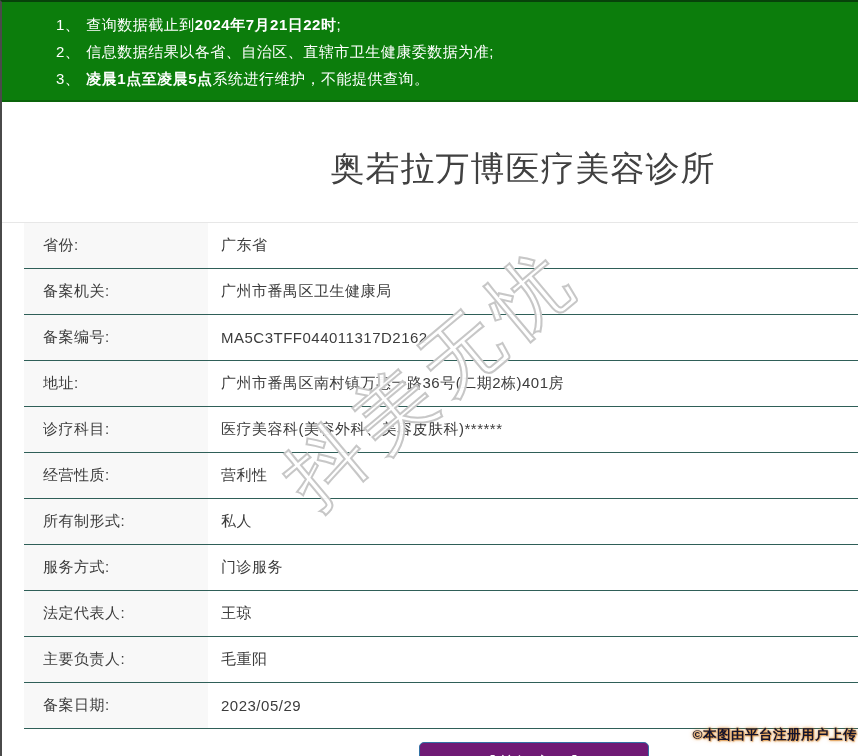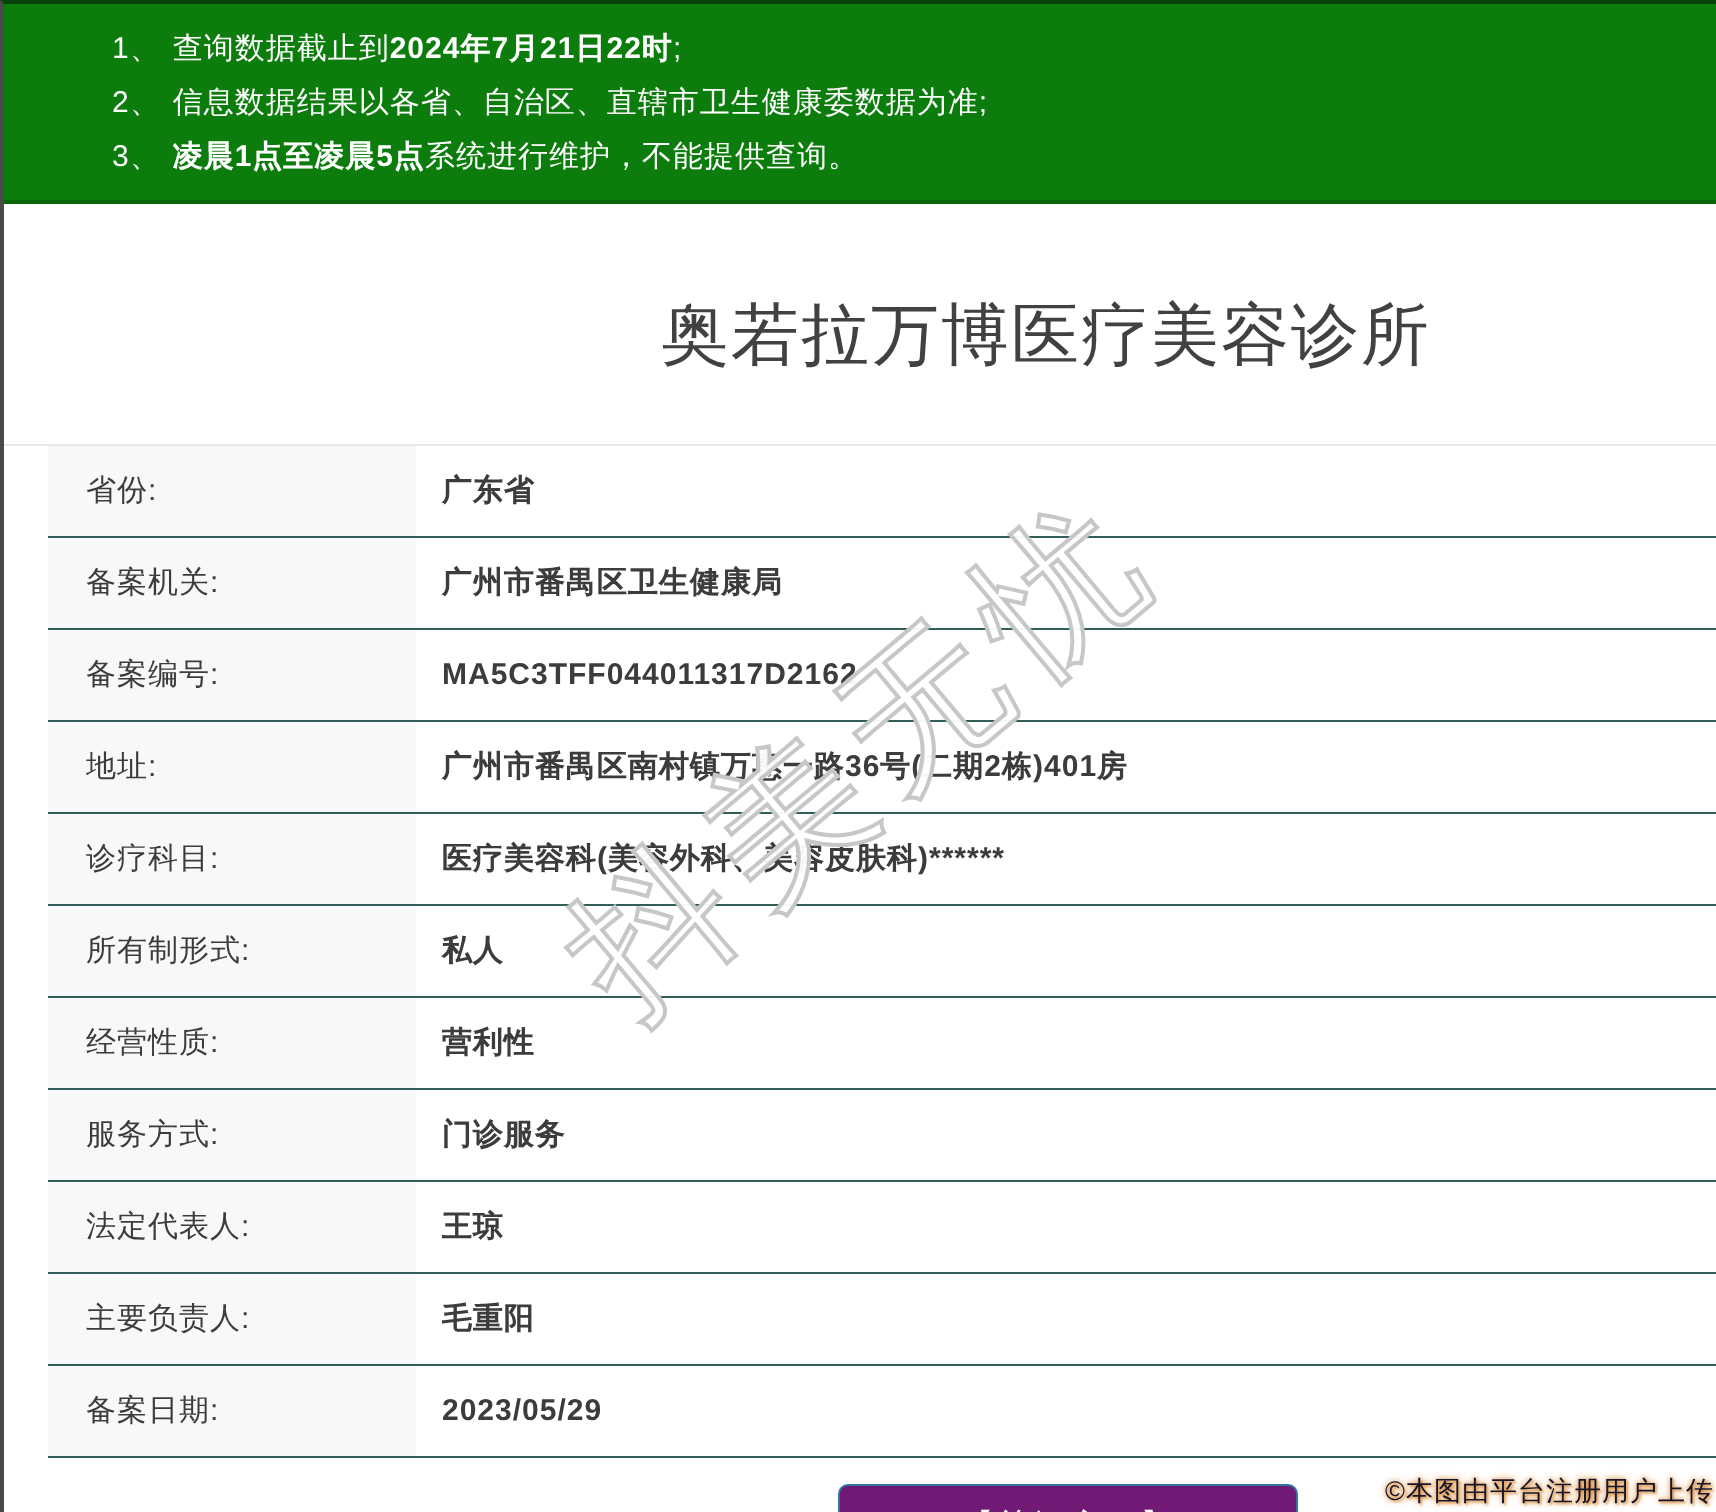--- a/index.html
+++ b/index.html
@@ -61,44 +61,43 @@
     display:flex; align-items:center;
     padding-left:19px;
     box-sizing:border-box;
     letter-spacing:0.5px;
   }
   .cell-value {
     flex:1;
     display:flex; align-items:center;
     padding-left:13px;
     letter-spacing:0.5px;
-    font-weight:bold;
   }
   
   .footer-row {
     margin:13px 0 0 186px;
     text-align:center;
   }
   .close-btn {
     position:relative; left:11px;
     width:230px; height:42px;
     background:#701a75;
     border:1px solid #3372a5;
     border-radius:5px;
     color:#ffffff;
     font-size:17px;
     font-family:inherit;
     letter-spacing:1px;
     cursor:pointer;
   }
   .copyright {
     position:absolute;
-    right:1px; bottom:1px;
+    right:1px; bottom:12px;
     font-size:13.5px;
-    font-weight:normal;
+    font-weight:bold;
     color:#14142e;
     letter-spacing:0.5px;
     text-shadow:0 0 2px rgba(216,128,30,0.95), 0 0 4px rgba(216,128,30,0.6), 1px 1px 1px rgba(216,128,30,0.5);
     z-index:8;
   }
   
   .watermark {
     position:absolute;
     left:254px; top:332px;
     width:344px; height:92px;
@@ -144,26 +143,26 @@
     </div>
     <div class="t-row">
       <div class="cell-label">地址:</div>
       <div class="cell-value">广州市番禺区南村镇万惠一路36号(二期2栋)401房</div>
     </div>
     <div class="t-row">
       <div class="cell-label">诊疗科目:</div>
       <div class="cell-value">医疗美容科(美容外科、美容皮肤科)******</div>
     </div>
     <div class="t-row">
+      <div class="cell-label">经营性质:</div>
+      <div class="cell-value">营利性</div>
+    </div>
+    <div class="t-row">
       <div class="cell-label">所有制形式:</div>
       <div class="cell-value">私人</div>
-    </div>
-    <div class="t-row">
-      <div class="cell-label">经营性质:</div>
-      <div class="cell-value">营利性</div>
     </div>
     <div class="t-row">
       <div class="cell-label">服务方式:</div>
       <div class="cell-value">门诊服务</div>
     </div>
     <div class="t-row">
       <div class="cell-label">法定代表人:</div>
       <div class="cell-value">王琼</div>
     </div>
     <div class="t-row">

